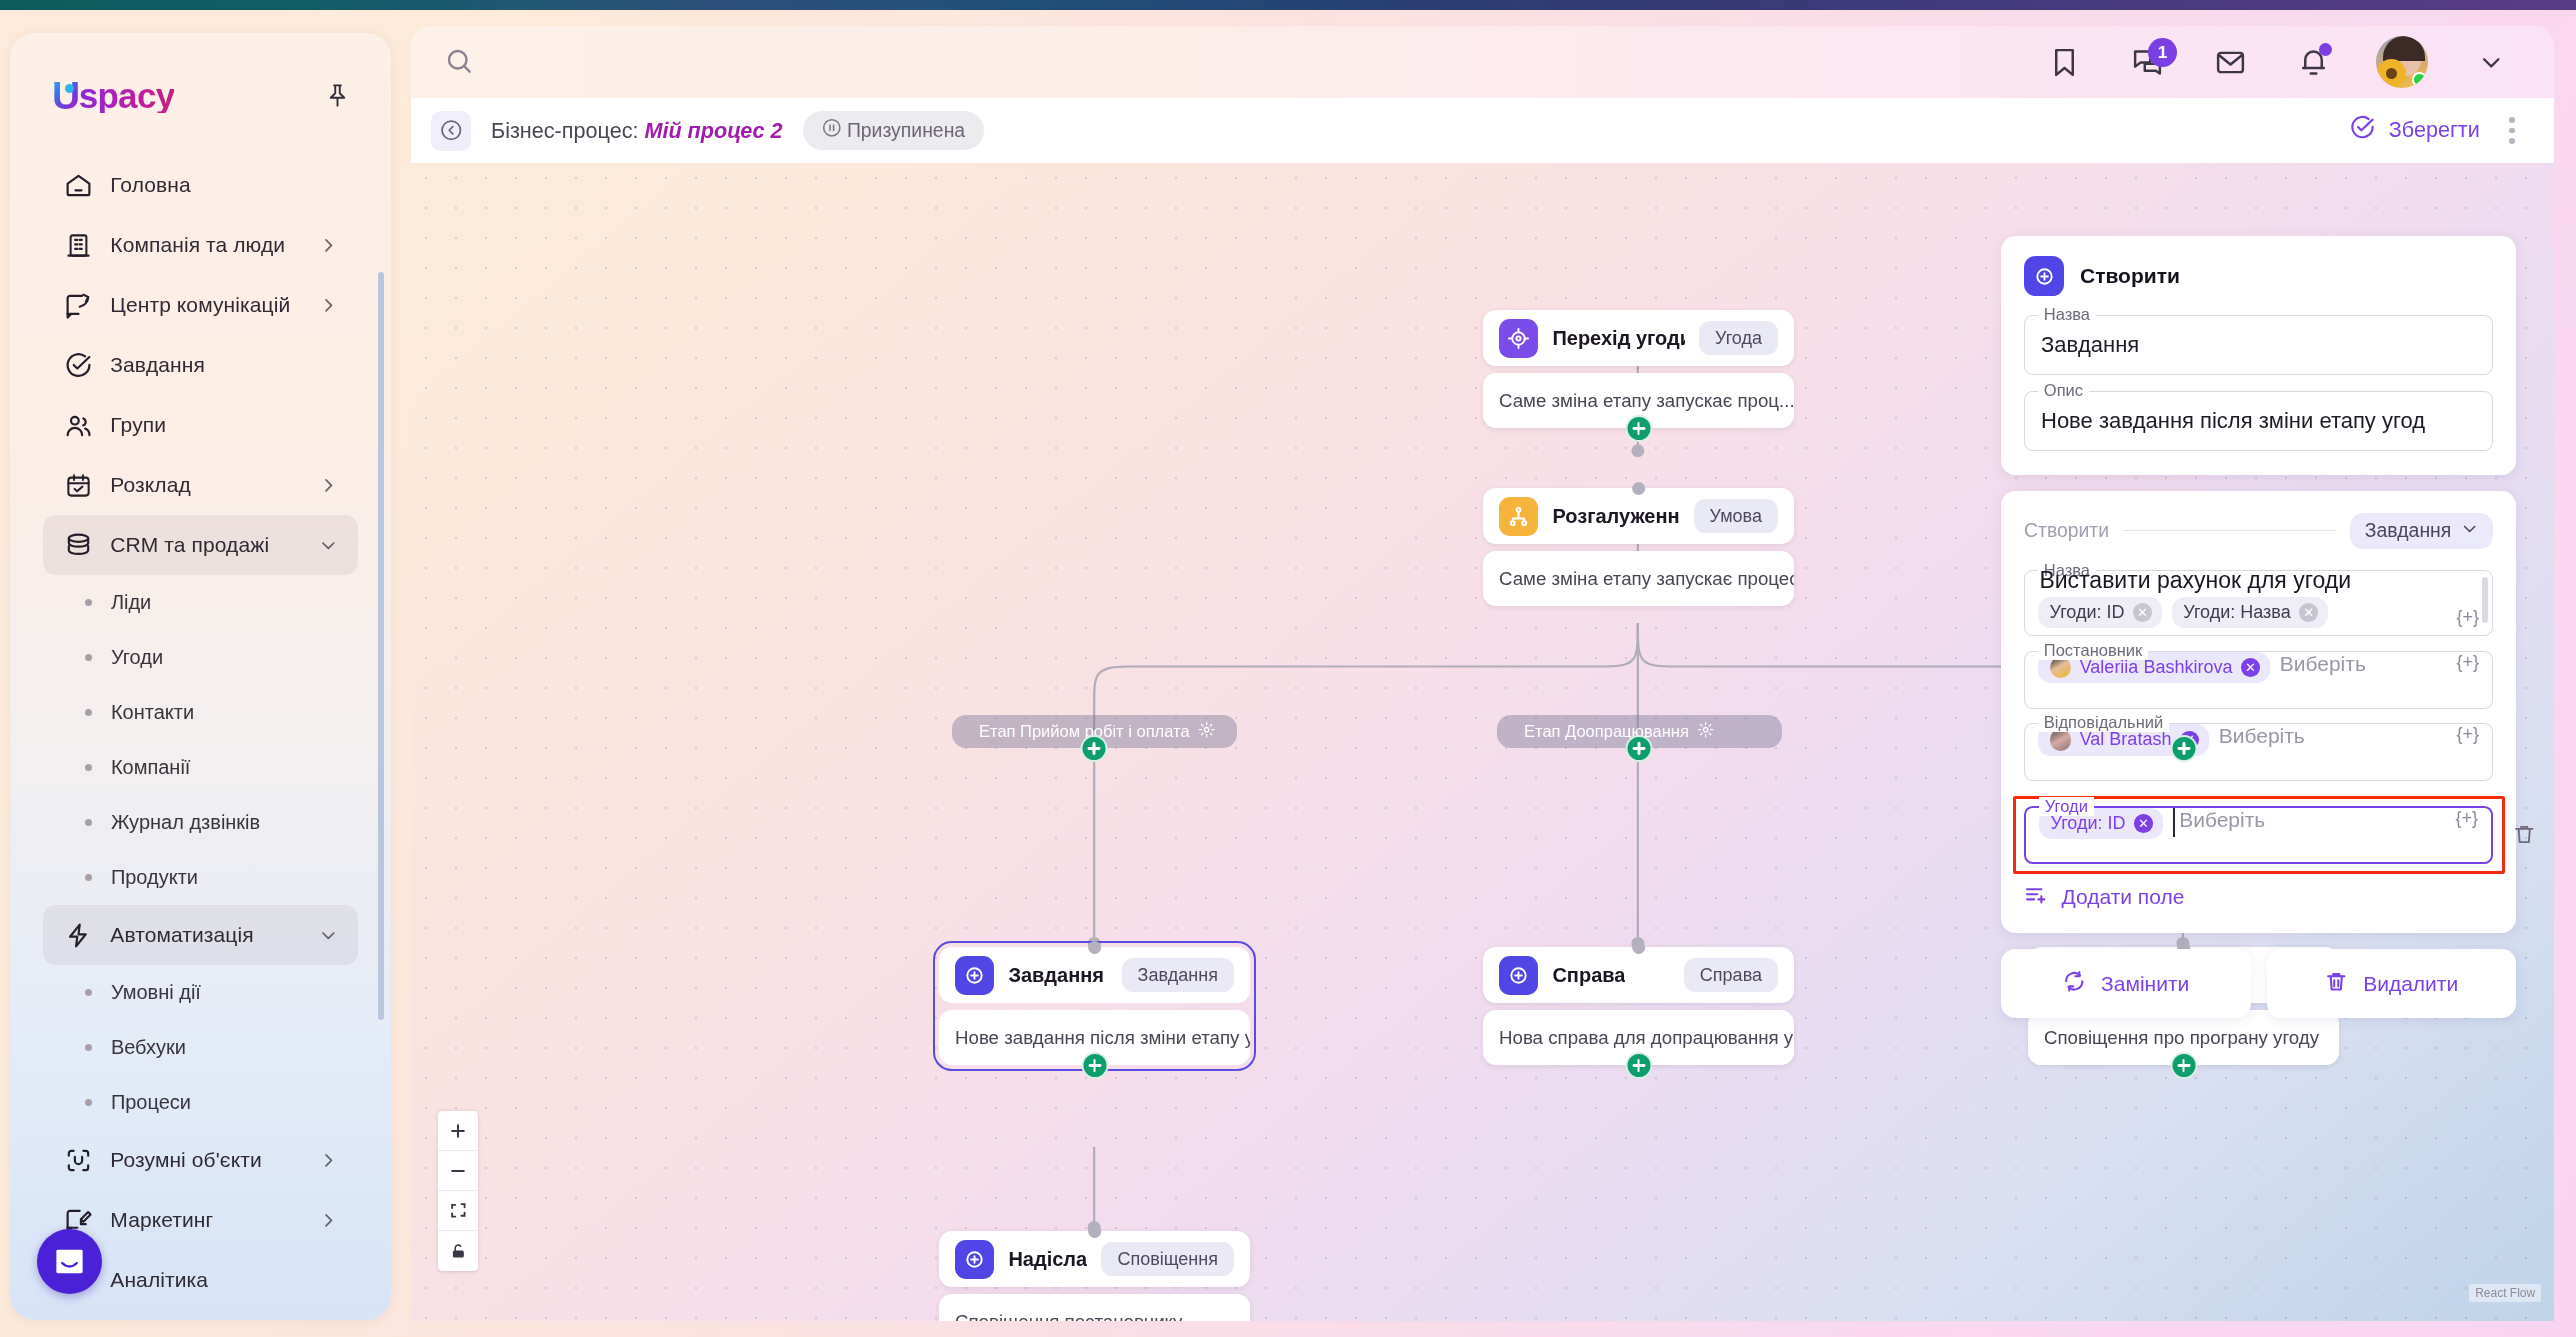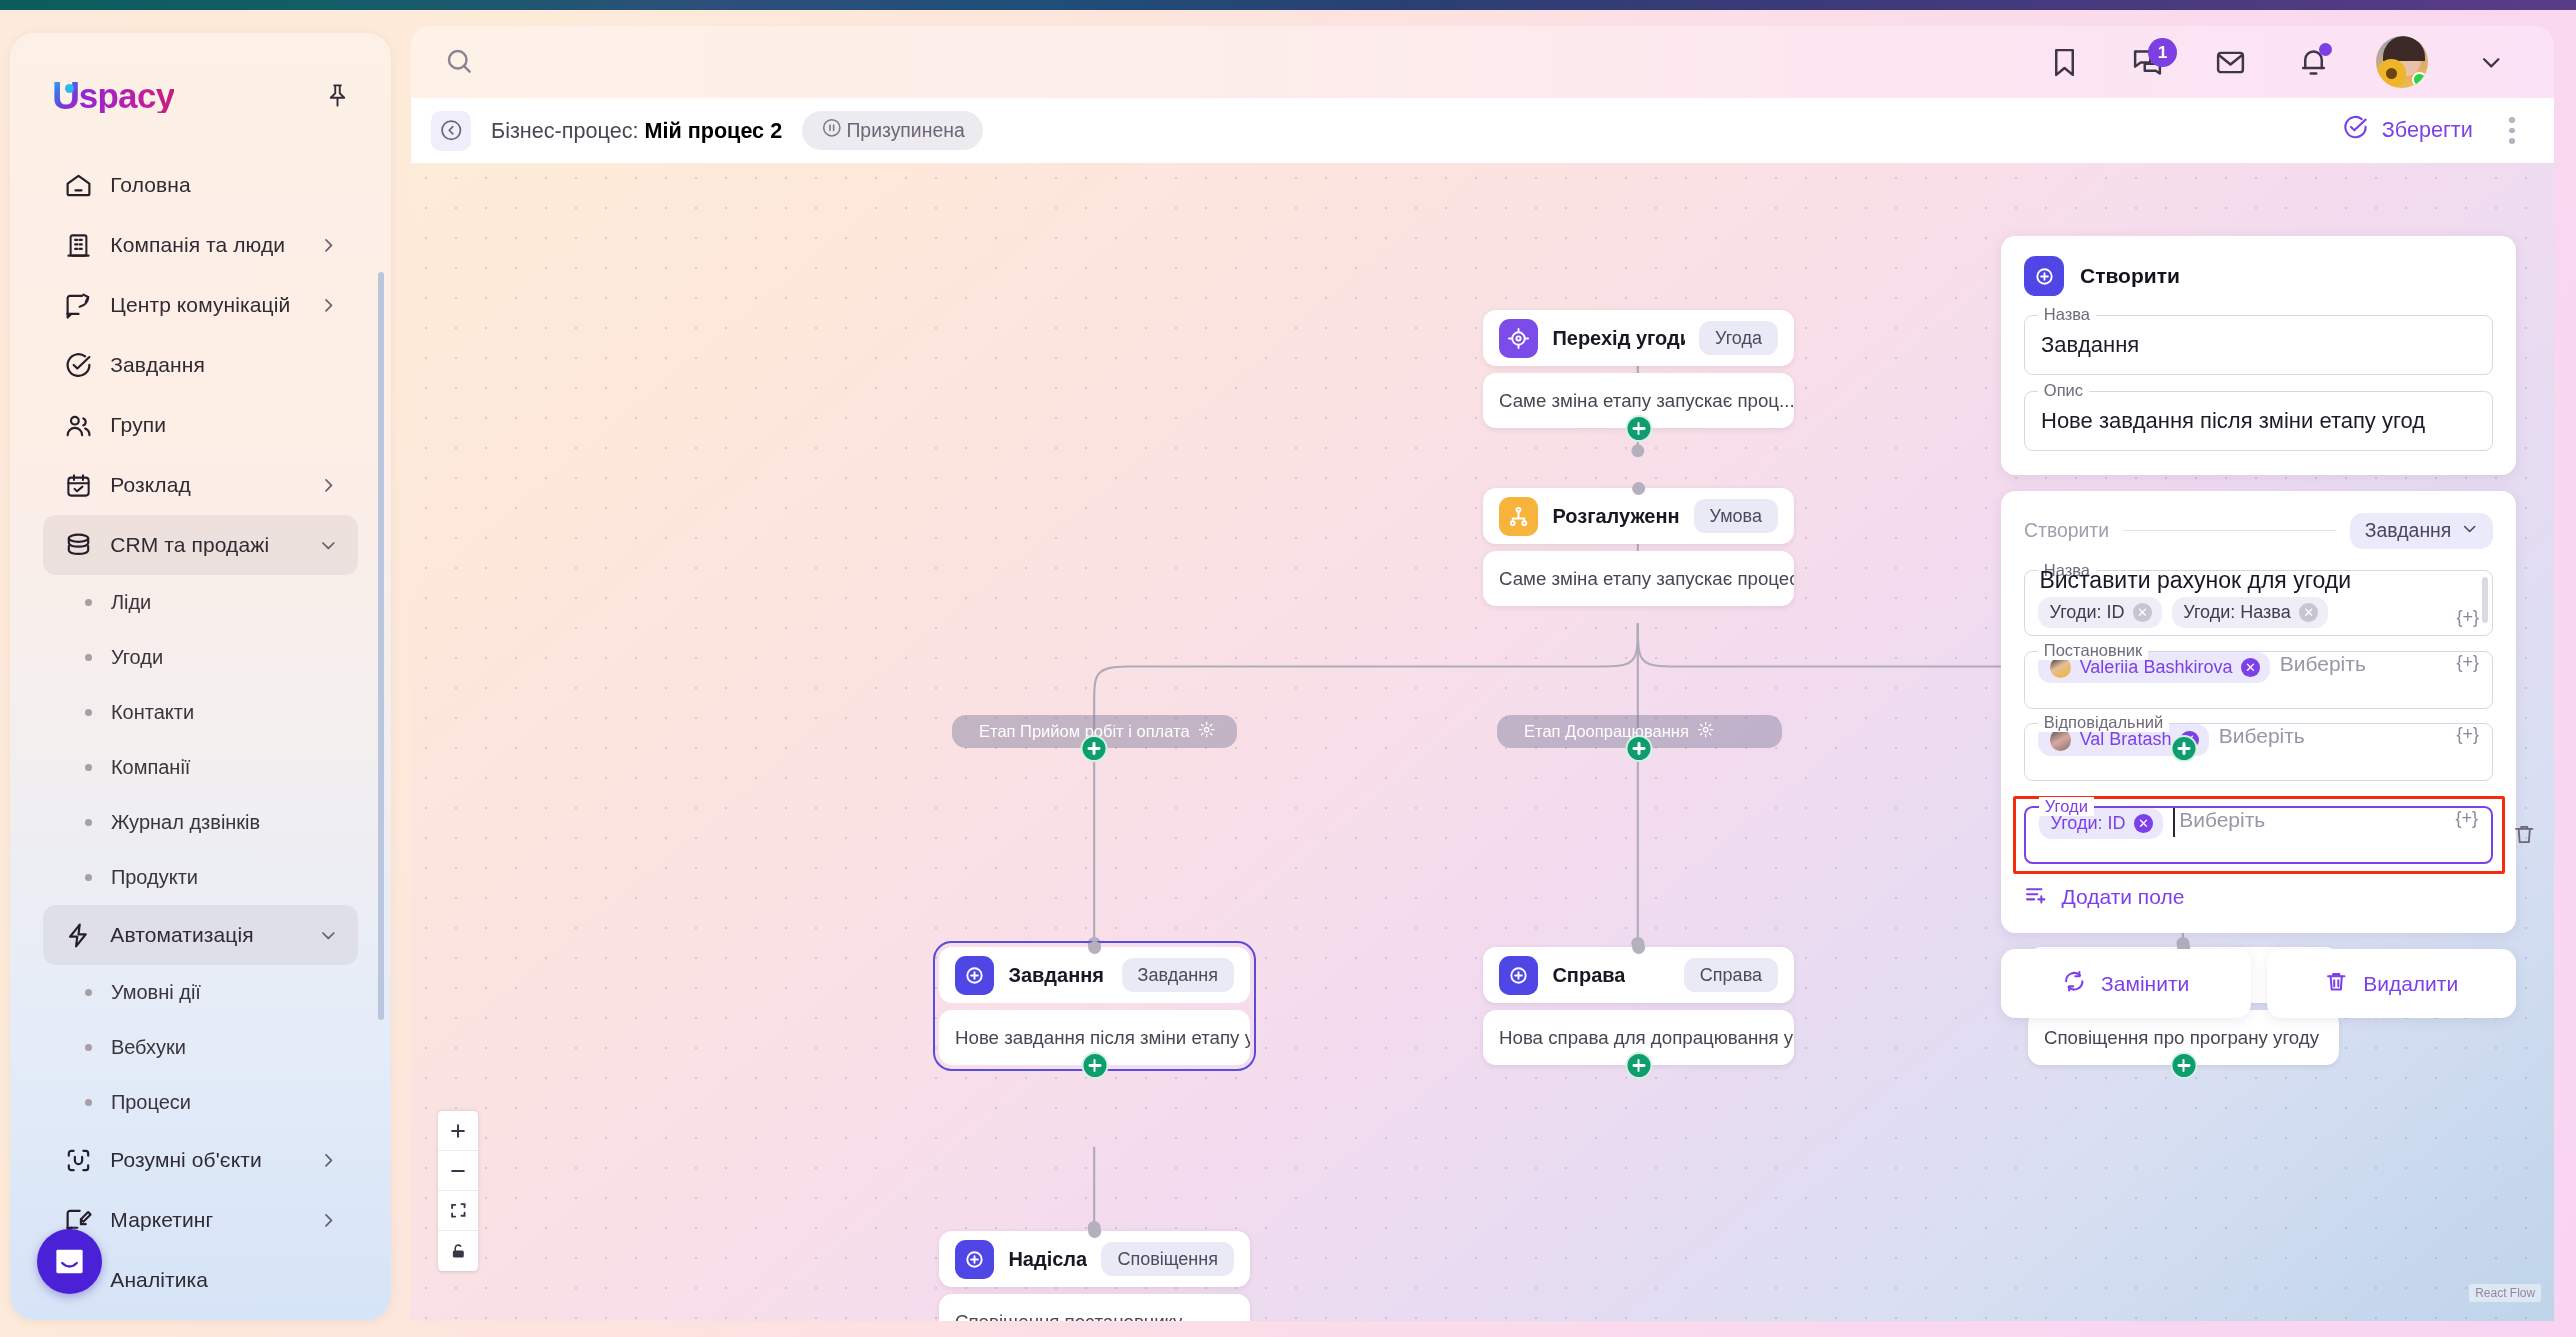--- a/index.html
+++ b/index.html
@@ -107,27 +107,27 @@
     position:absolute; left: 0; top: 0; width: 2143px; height: 65px;
     background: #fff;
     display:flex; align-items:center; padding: 0 32px 0 20px;
     border-radius: 0;
   }
   .back-btn {
     width: 40px; height: 40px; border-radius: 10px; background: #f0eefb;
     display:flex; align-items:center; justify-content:center; cursor:pointer; flex:0 0 40px;
   }
   .proc-title { margin-left: 20px; font-size: 21.6px; color:#4c4553; white-space:nowrap; }
-  .proc-title b { color:#000000; font-weight: 700; }
+  .proc-title b { color:#a21caf; font-weight: 700; font-style: italic; }
   .status-chip {
     margin-left: 20px; height: 39px; border-radius: 19.4px; background:#ecebef;
     display:flex; align-items:center; gap: 4px; padding: 0 18.7px;
     font-size: 19.4px; color:#6d6577; white-space:nowrap;
   }
-  .hdr-right { margin-left:auto; display:flex; align-items:center; gap: 29px; }
+  .hdr-right { margin-left:auto; display:flex; align-items:center; gap: 22px; }
   .save-btn { display:flex; align-items:center; gap:13px; color:#7c40e8; font-size: 21.6px; cursor:pointer; font-weight:500; }
   .kebab { display:flex; flex-direction:column; gap:5px; padding: 7.2px; cursor:pointer; }
   .kebab i { width:5.8px; height:5.8px; border-radius:50%; background:#b7b2c0; display:block; }
 
   
   .canvas {
     position:absolute; left: 0; top: 65px; width: 2143px; height: 1158px;
     background: linear-gradient(140deg,
        #fdecd9 0%, #fde8da 14%, #fbe3e0 30%, #f8dfe8 45%,
        #f2dbef 58%, #e6dcf2 70%, #d8dff2 82%, #c9d9ee 92%, #bfd4ea 100%);

